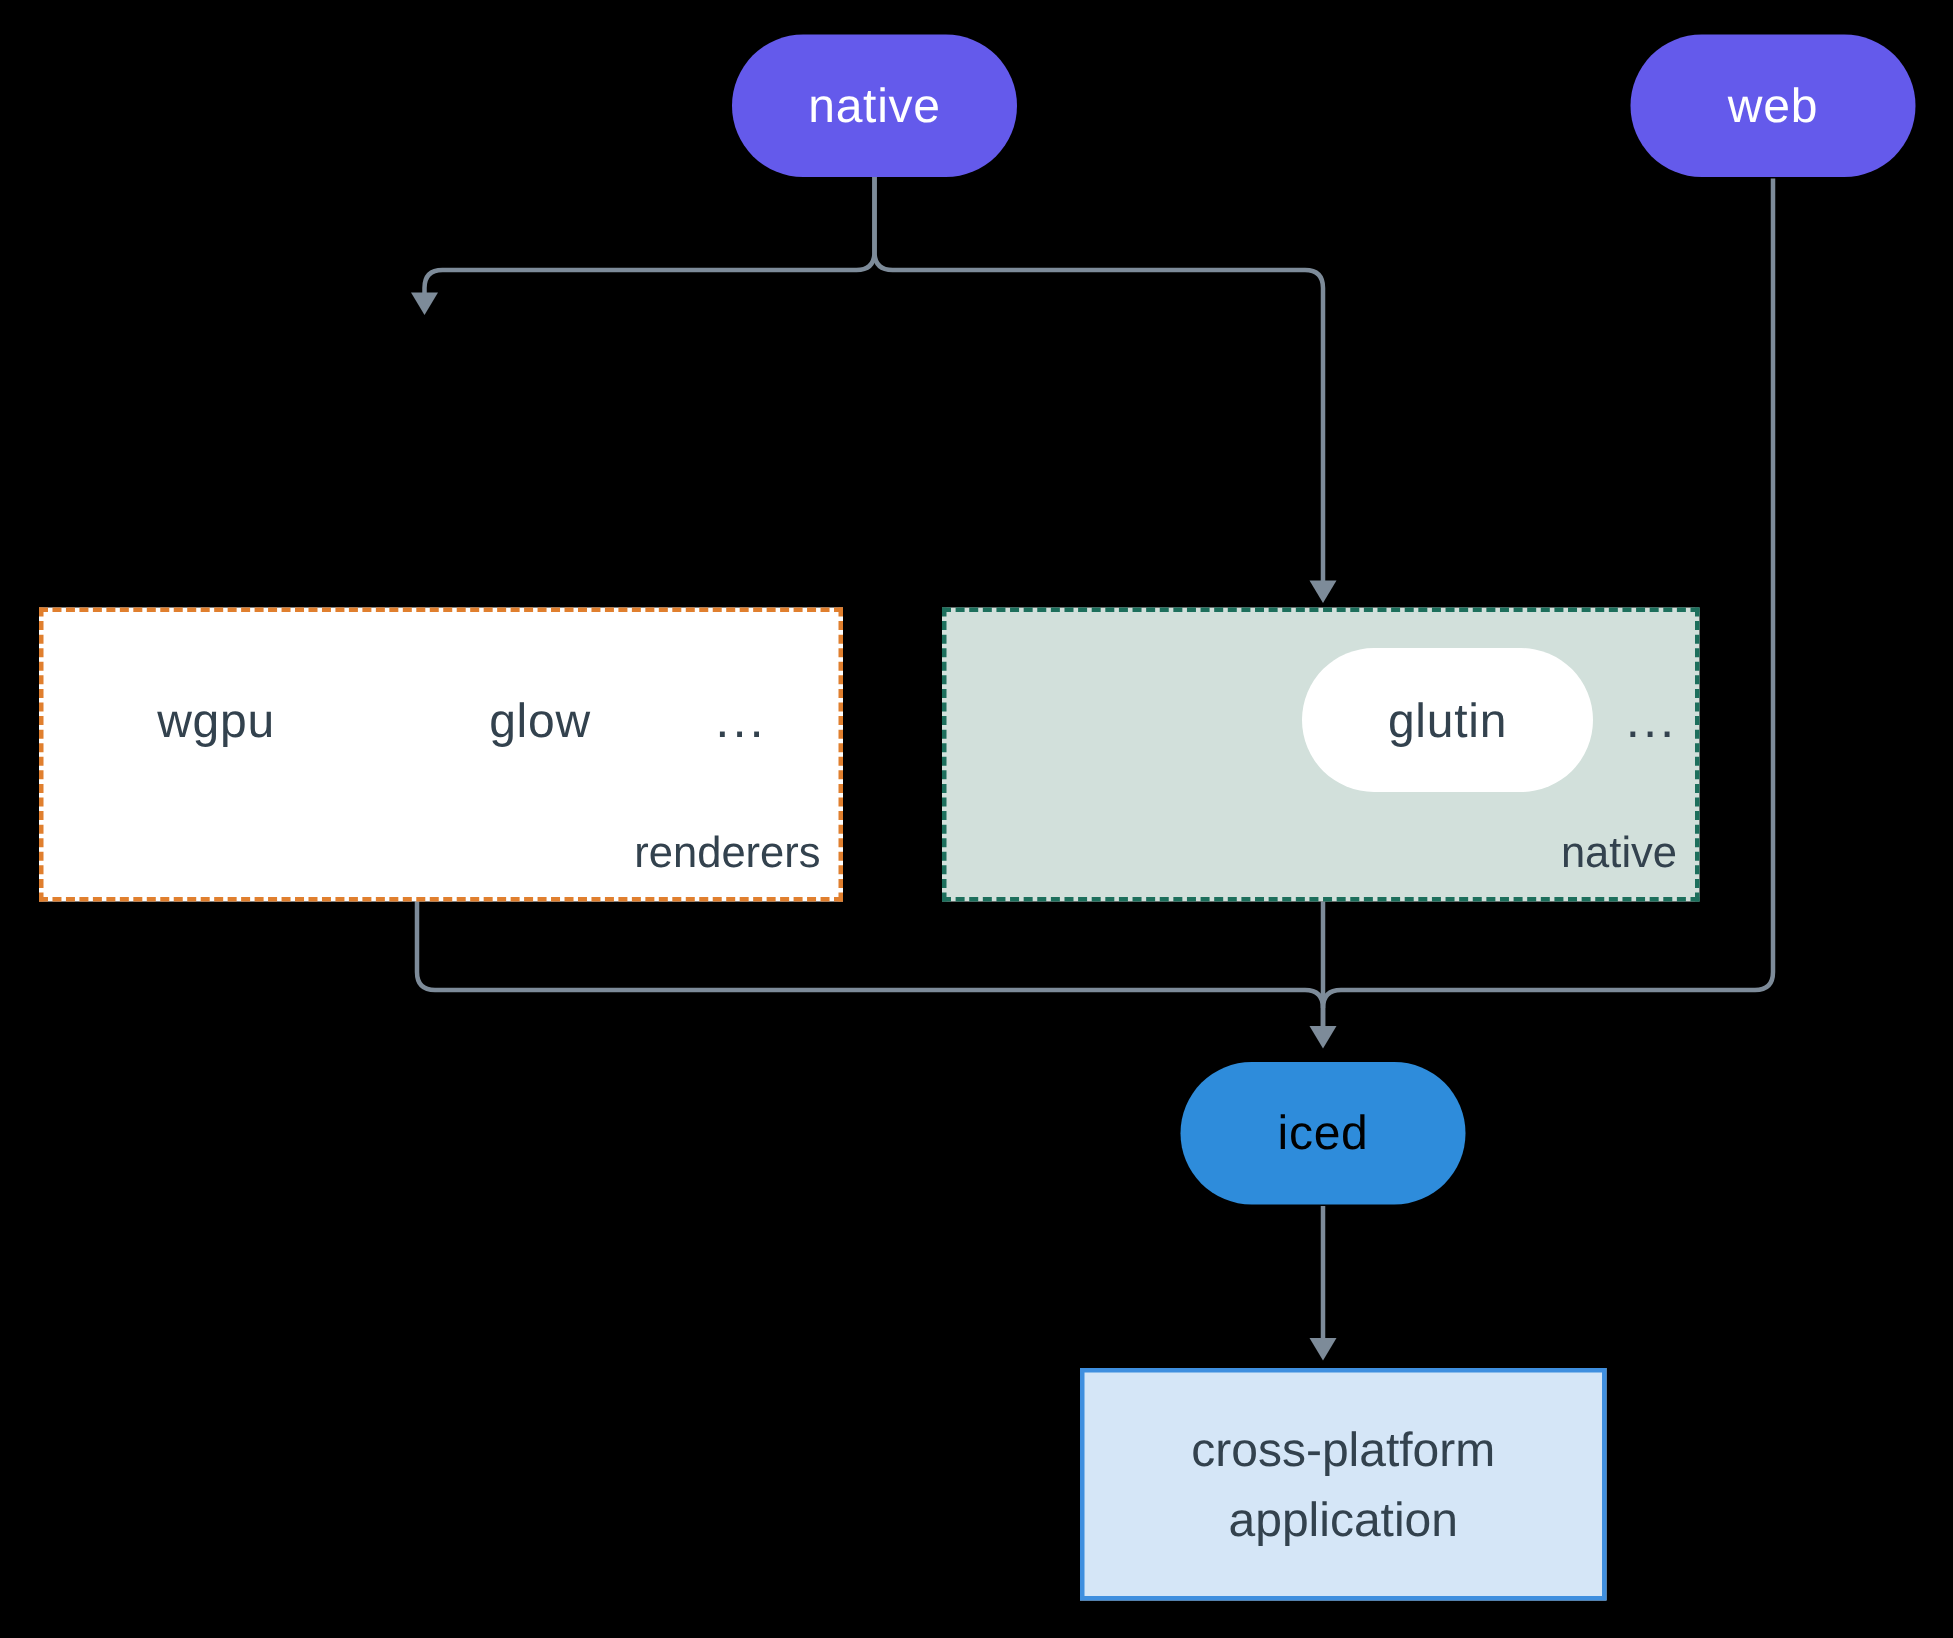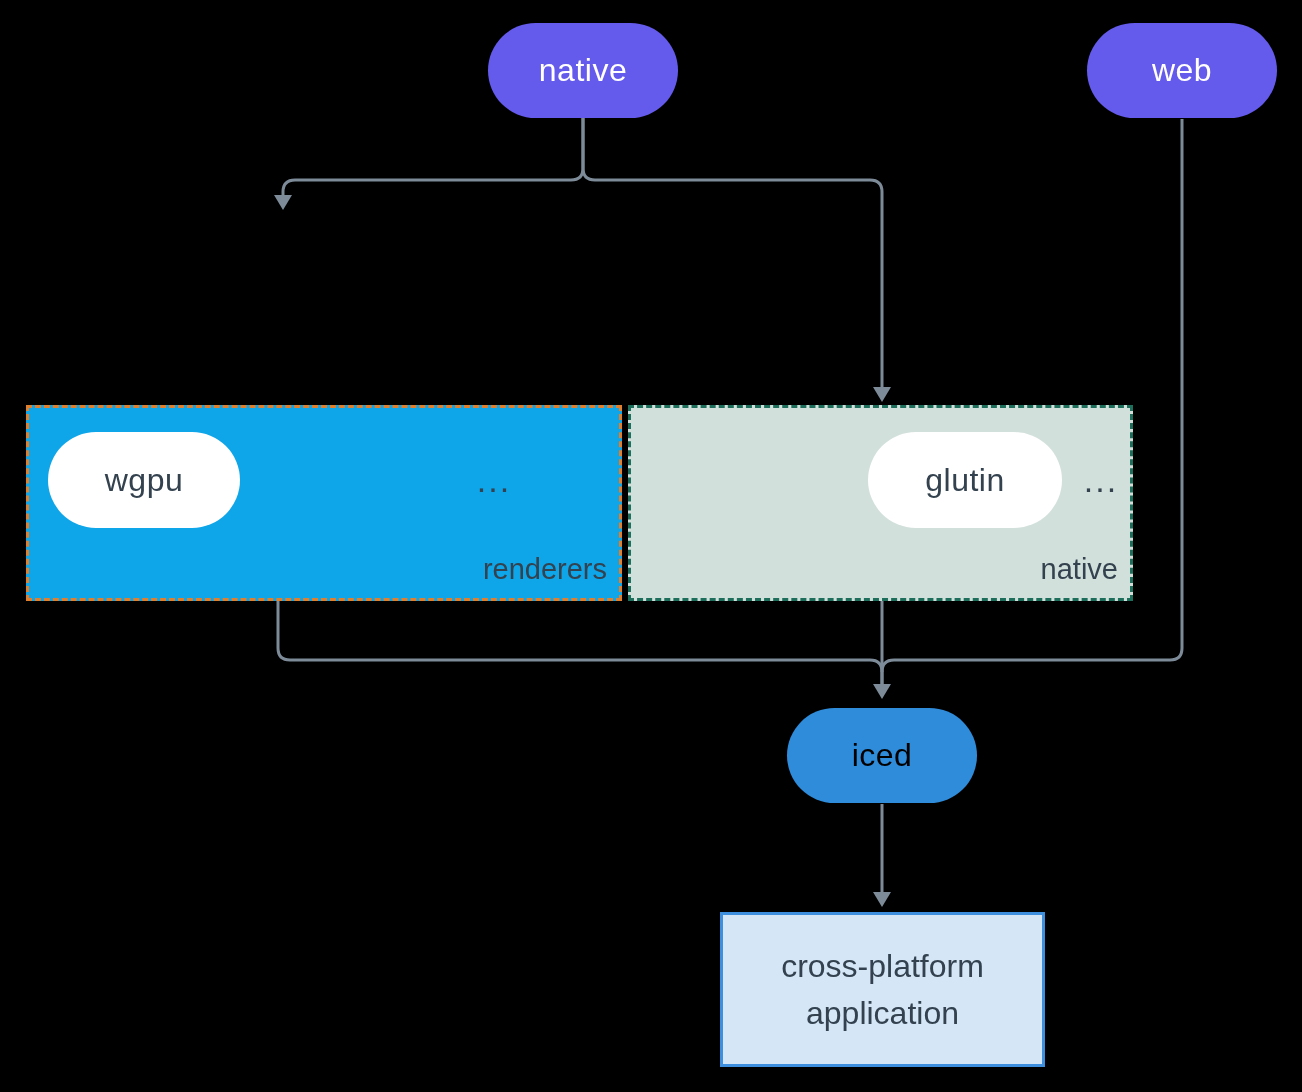--- a/index.html
+++ b/index.html
@@ -51,22 +51,22 @@
   .node-iced     { left: 787px; top: 708px; width: 190px; height: 95px; }
 
   .group {
     position: absolute;
     box-sizing: border-box;
     top: 405px;
     height: 196px;
   }
   .group-renderers {
     left: 26px;
-    width: 596px;
-    background: #0ea5e9;
+    width: 536px;
+    background: #ffffff;
     border: 3px dashed #E07F2E;
   }
   .group-shells {
     left: 628px;
     width: 505px;
     background: #D2E0DB;
     border: 3px dashed #1D6F5C;
   }
   .group .pill { height: 96px; }
   .node-wgpu   { left: 19px;  top: 24px; width: 192px; }
@@ -95,21 +95,21 @@
     bottom: 12px;
     font-size: 29px;
     color: #33424E;
   }
 
   .app-box {
     position: absolute;
     box-sizing: border-box;
     left: 720px;
     top: 912px;
-    width: 325px;
+    width: 351px;
     height: 155px;
     background: #D5E6F7;
     border: 3px solid #3F8FDF;
     display: flex;
     align-items: center;
     justify-content: center;
     text-align: center;
     font-size: 32px;
     line-height: 1.44;
     color: #33424E;
@@ -144,20 +144,23 @@
     <span>native</span>
   </div>
   <div class="pill pill-purple node-web">
     <span>web</span>
   </div>
 
   <div class="group group-renderers">
     <div class="pill pill-white node-wgpu">
       <span>wgpu</span>
     </div>
+    <div class="pill pill-white node-glow">
+      <span>glow</span>
+    </div>
     <div class="ellipsis">...</div>
     <div class="group-label">renderers</div>
   </div>
 
   <div class="group group-shells">
     <div class="pill pill-white node-glutin">
       <span>glutin</span>
     </div>
     <div class="ellipsis">...</div>
     <div class="group-label">native</div>

